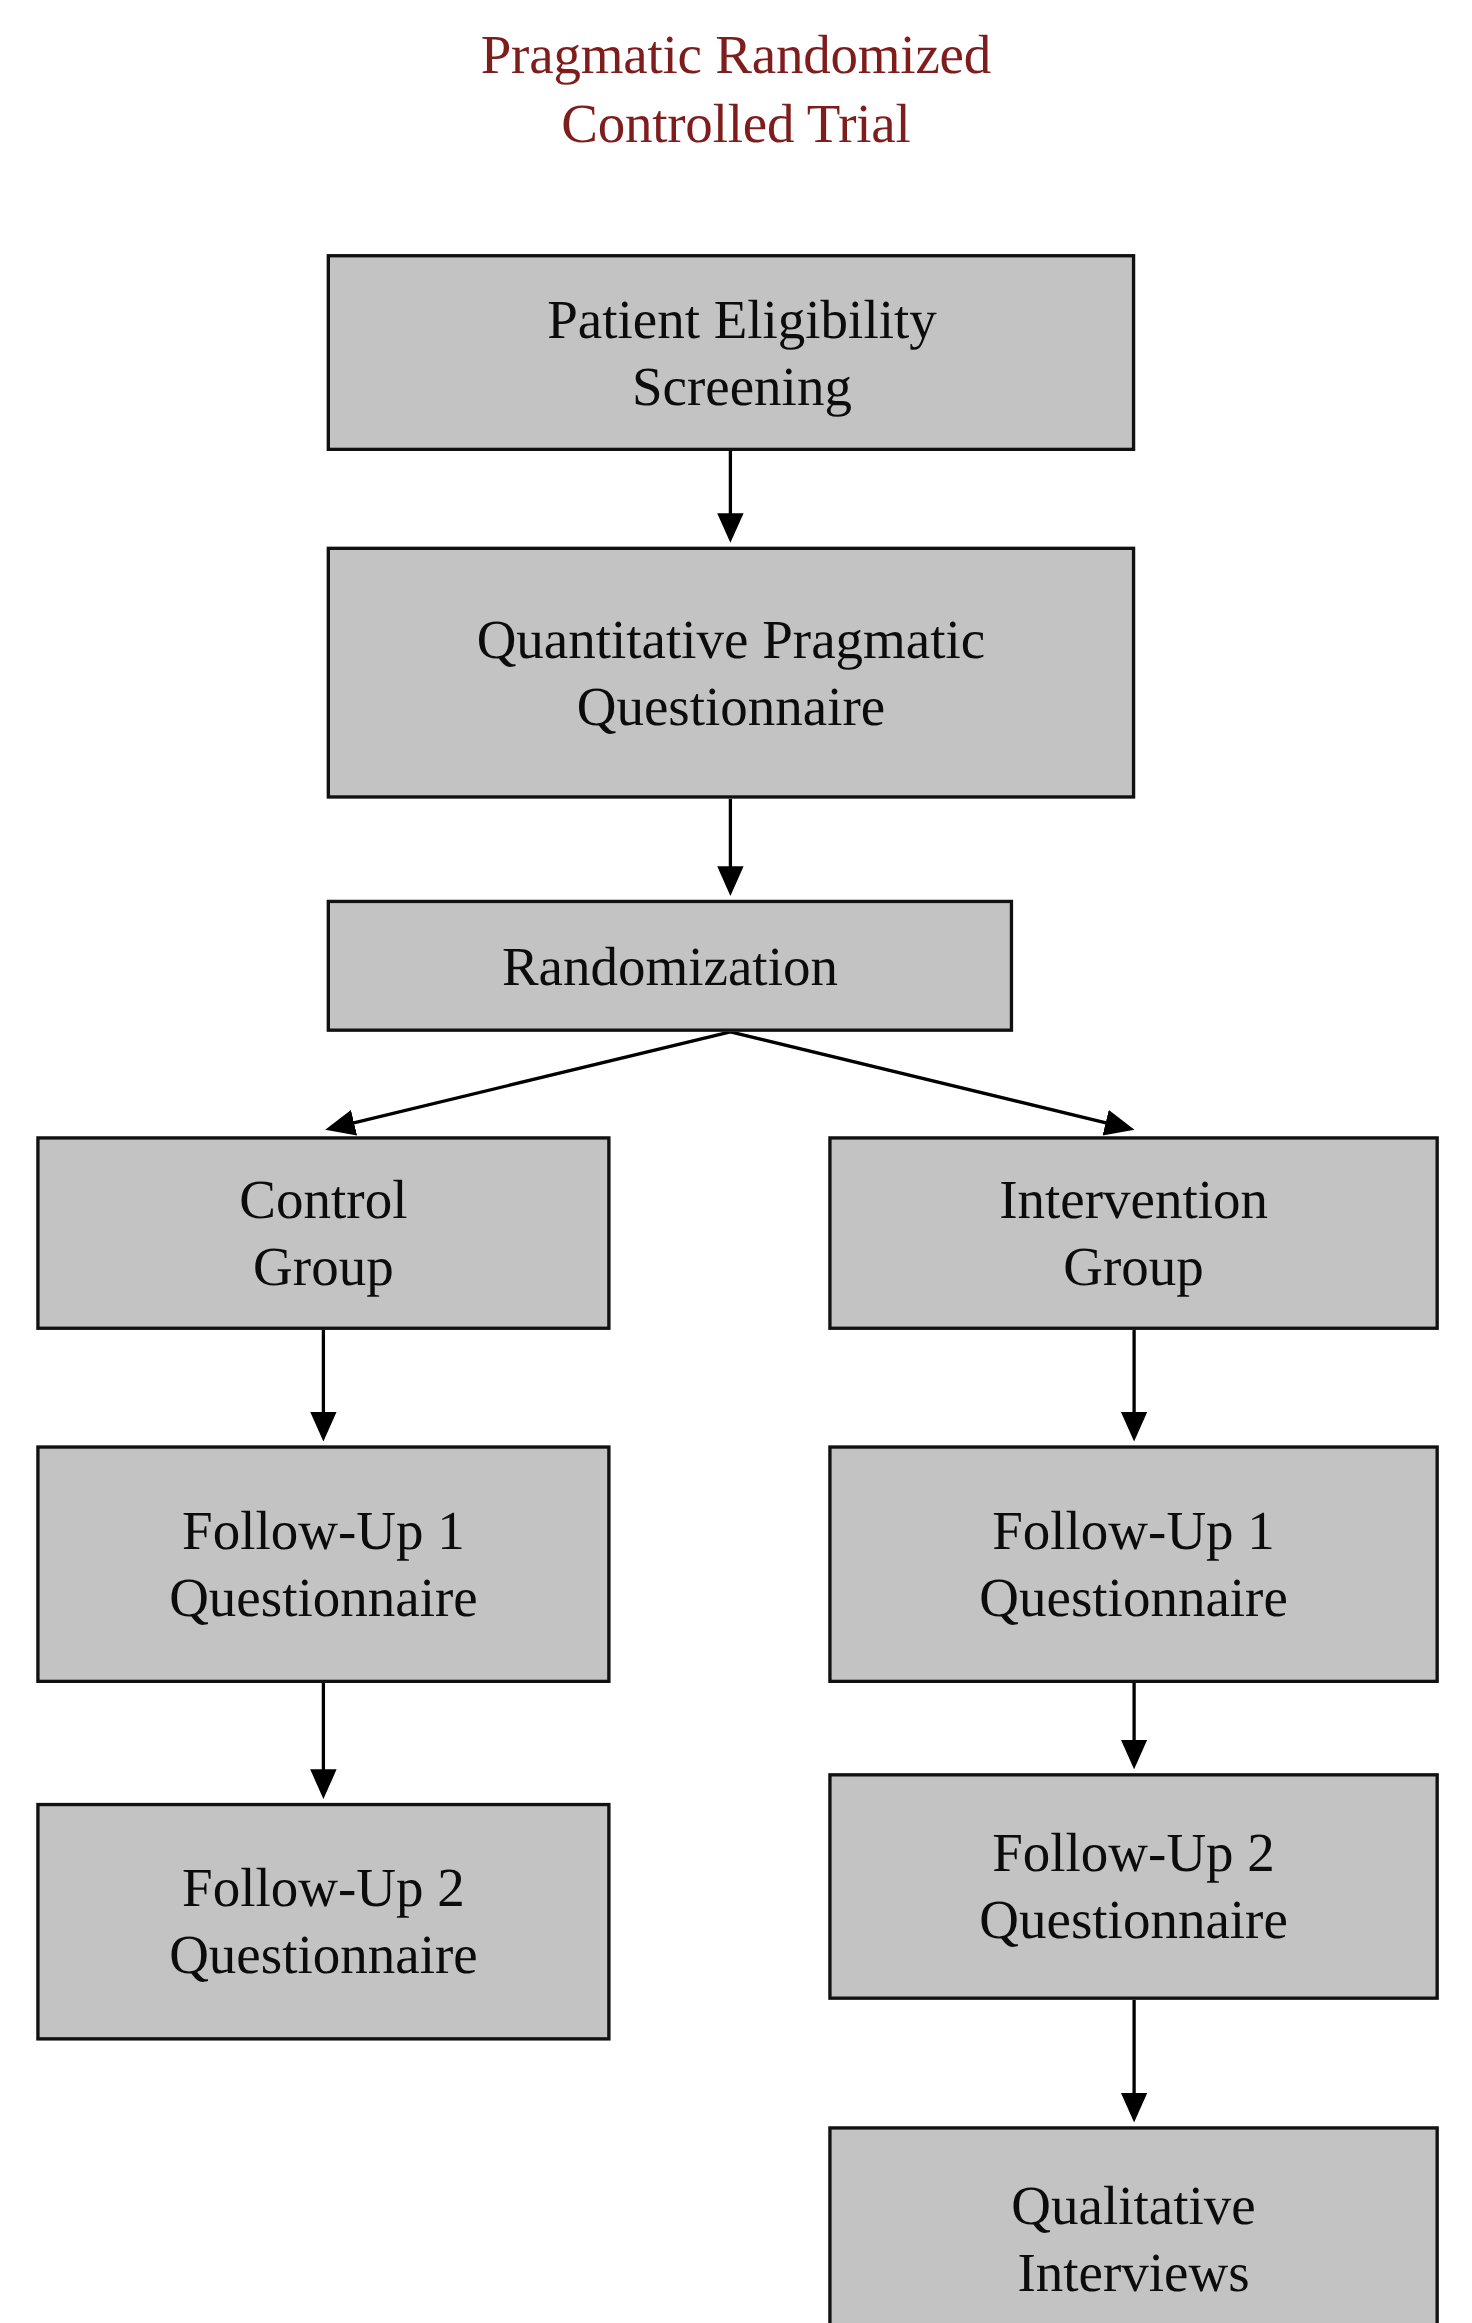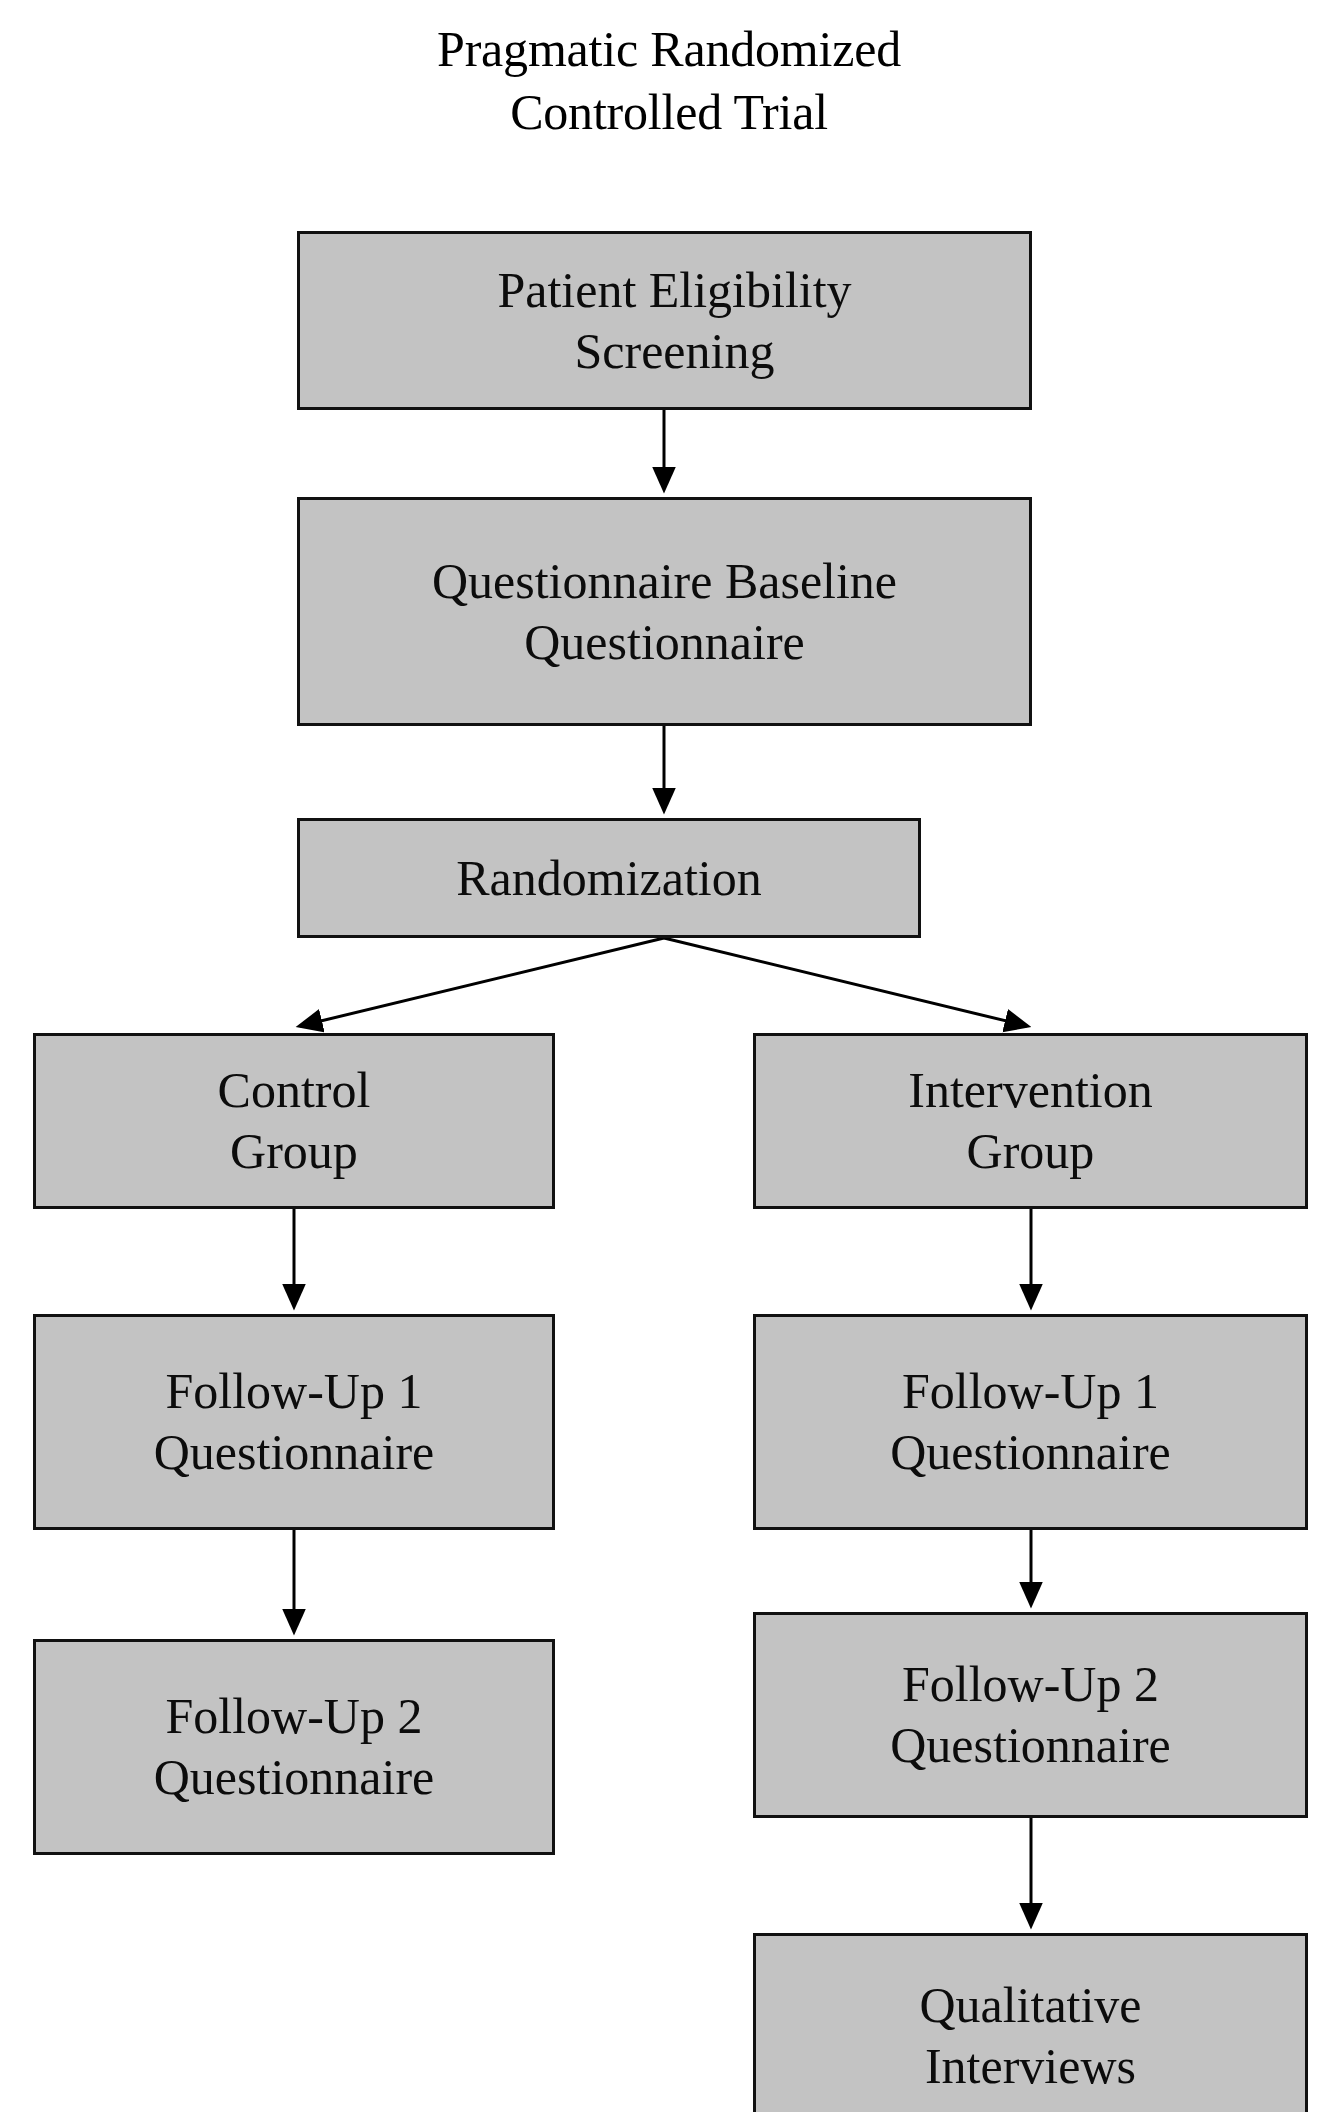--- a/index.html
+++ b/index.html
@@ -26,21 +26,21 @@
   }
   .title {
     position: absolute;
     left: 0;
     top: 18px;
     width: 1338px;
     text-align: center;
     font-size: 50px;
     line-height: 1.26;
     letter-spacing: -0.2px;
-    color: #000000;
+    color: #7f1d1d;
     white-space: pre-line;
   }
   .node {
     position: absolute;
     box-sizing: border-box;
     background: #c3c3c3;
     border: 3px solid #111111;
     display: flex;
     align-items: center;
     justify-content: center;
@@ -93,21 +93,21 @@
     <line x1="1031" y1="1209" x2="1031" y2="1306" stroke="#000000" stroke-width="3" marker-end="url(#arrowhead)"></line>
 
     <line x1="1031" y1="1530" x2="1031" y2="1604" stroke="#000000" stroke-width="3" marker-end="url(#arrowhead)"></line>
 
     <line x1="1031" y1="1818" x2="1031" y2="1925" stroke="#000000" stroke-width="3" marker-end="url(#arrowhead)"></line>
   </svg>
 
   <div class="node" id="node-screening">Patient Eligibility
 Screening</div>
 
-  <div class="node" id="node-baseline">Questionnaire Baseline
+  <div class="node" id="node-baseline">Quantitative Pragmatic
 Questionnaire</div>
 
   <div class="node" id="node-randomization">Randomization</div>
 
   <div class="node" id="node-control">Control
 Group</div>
 
   <div class="node" id="node-intervention">Intervention
 Group</div>
 

